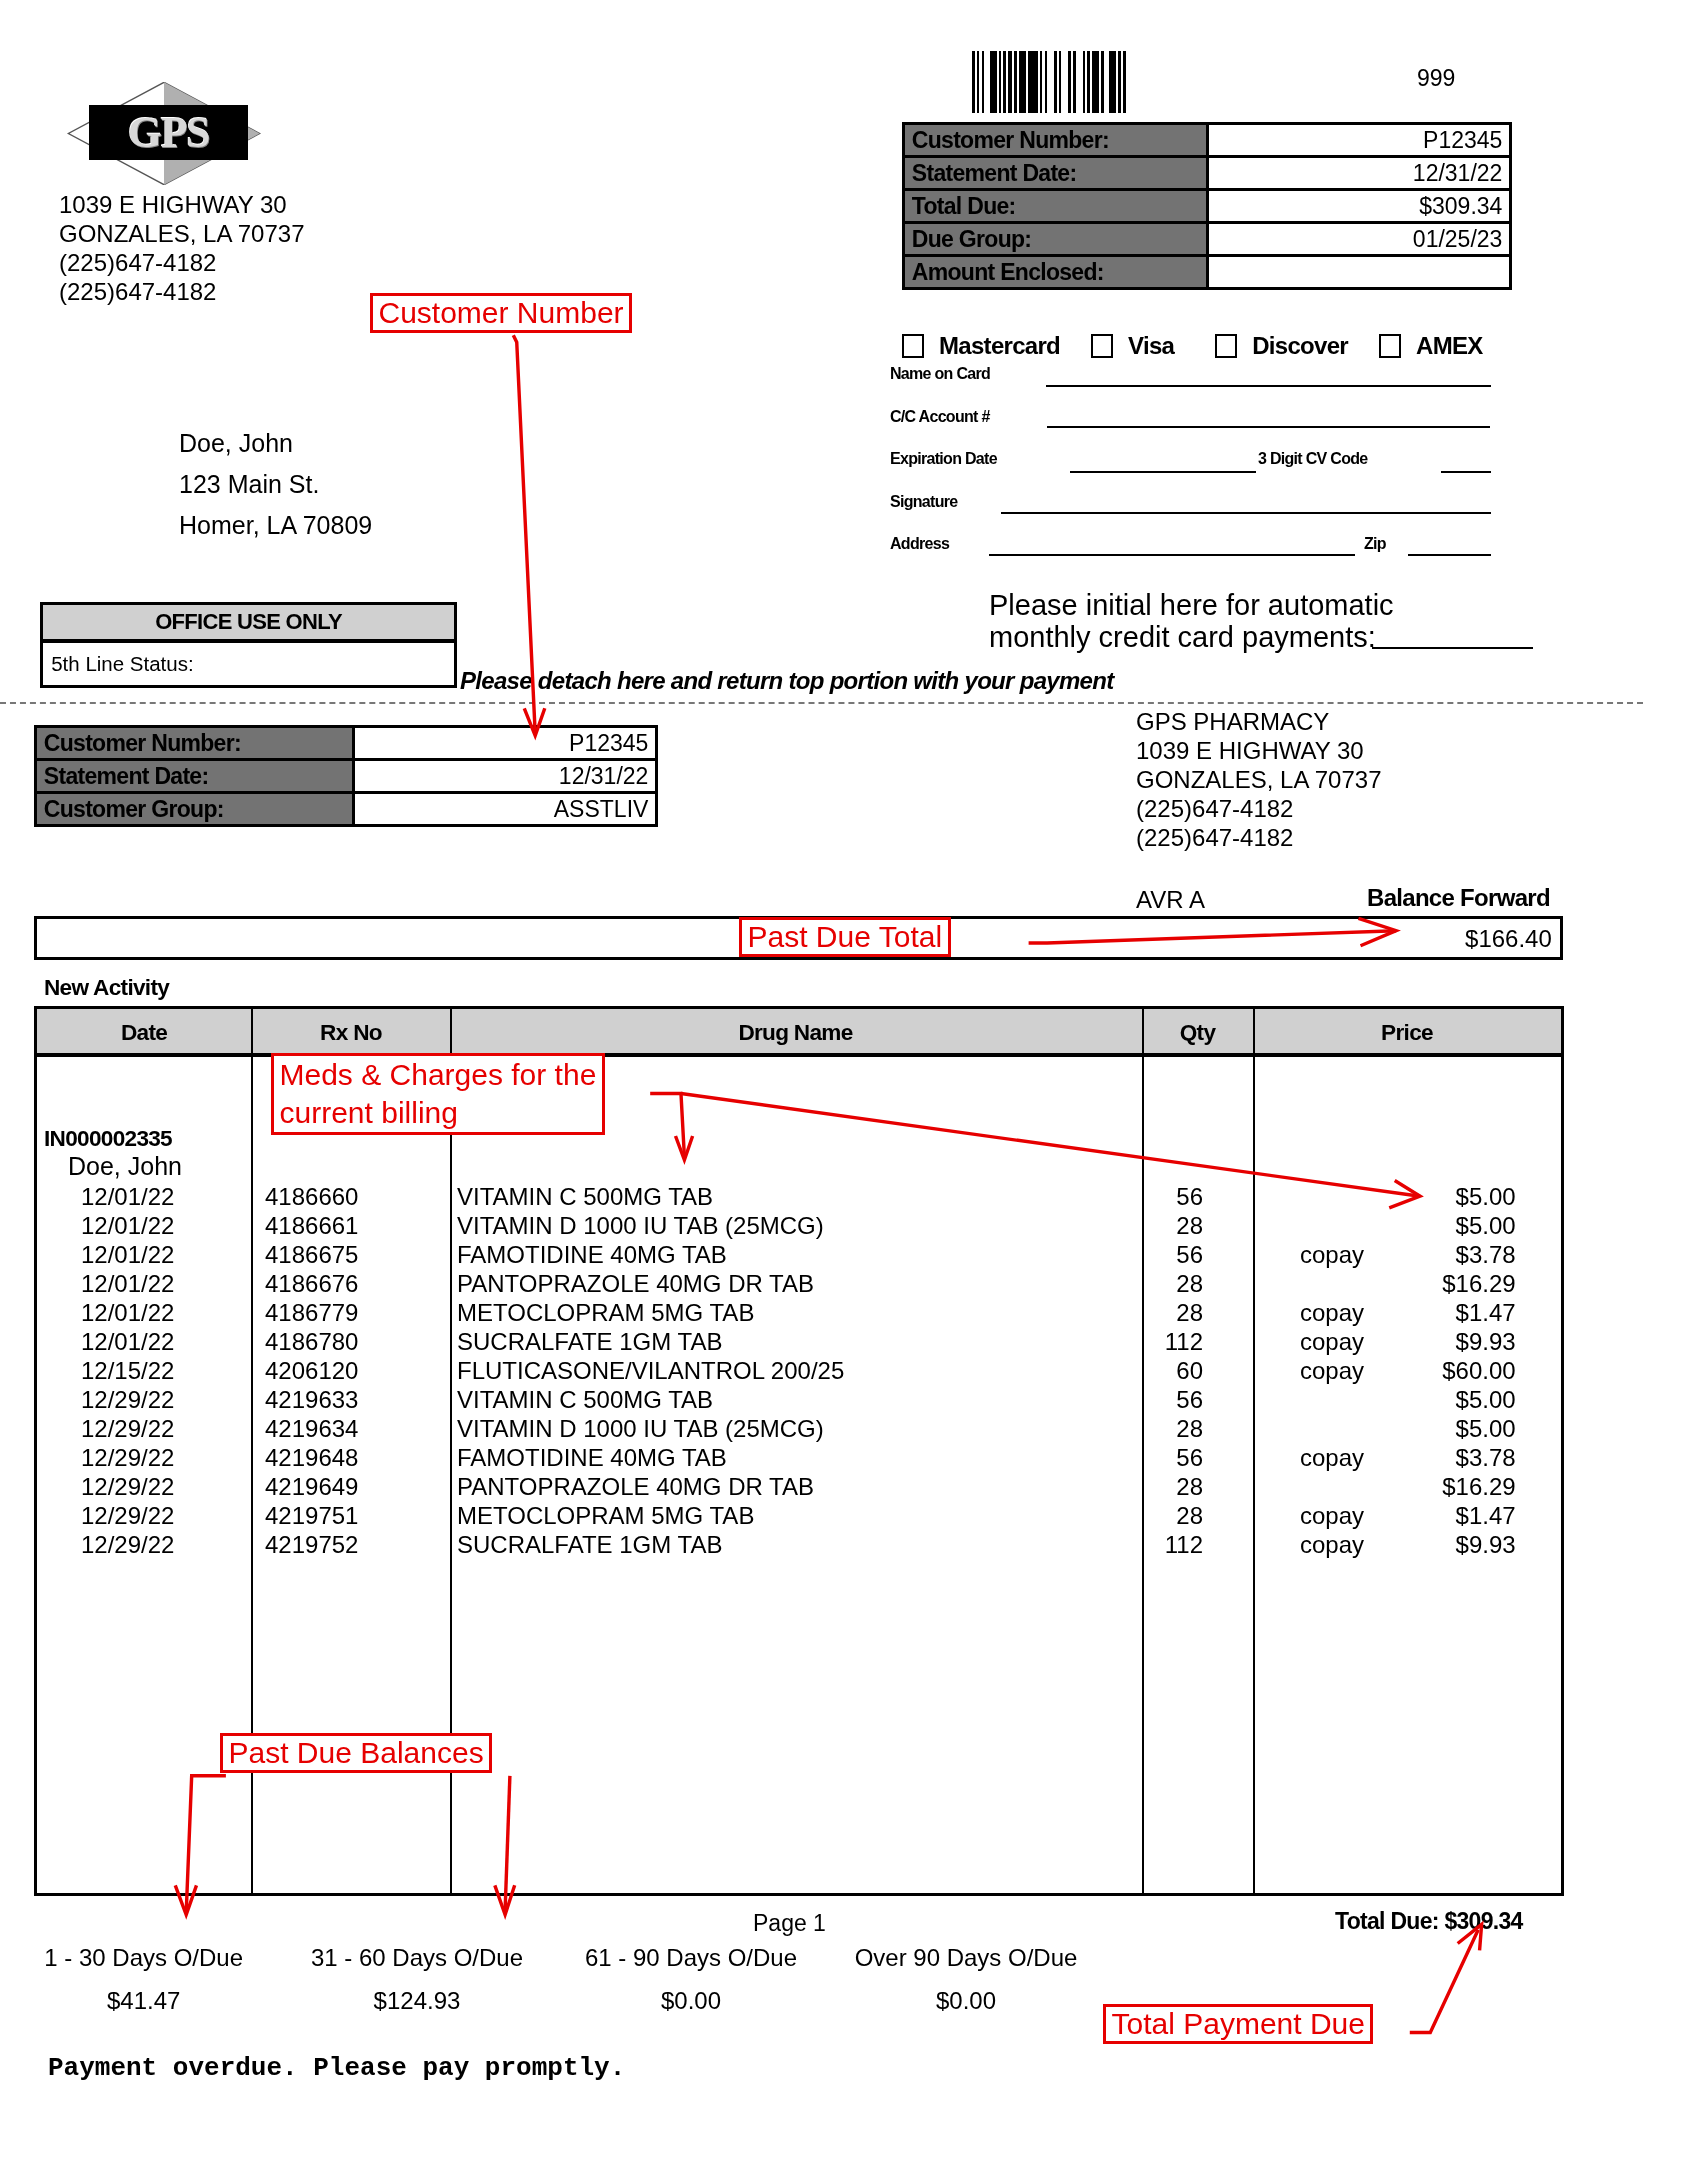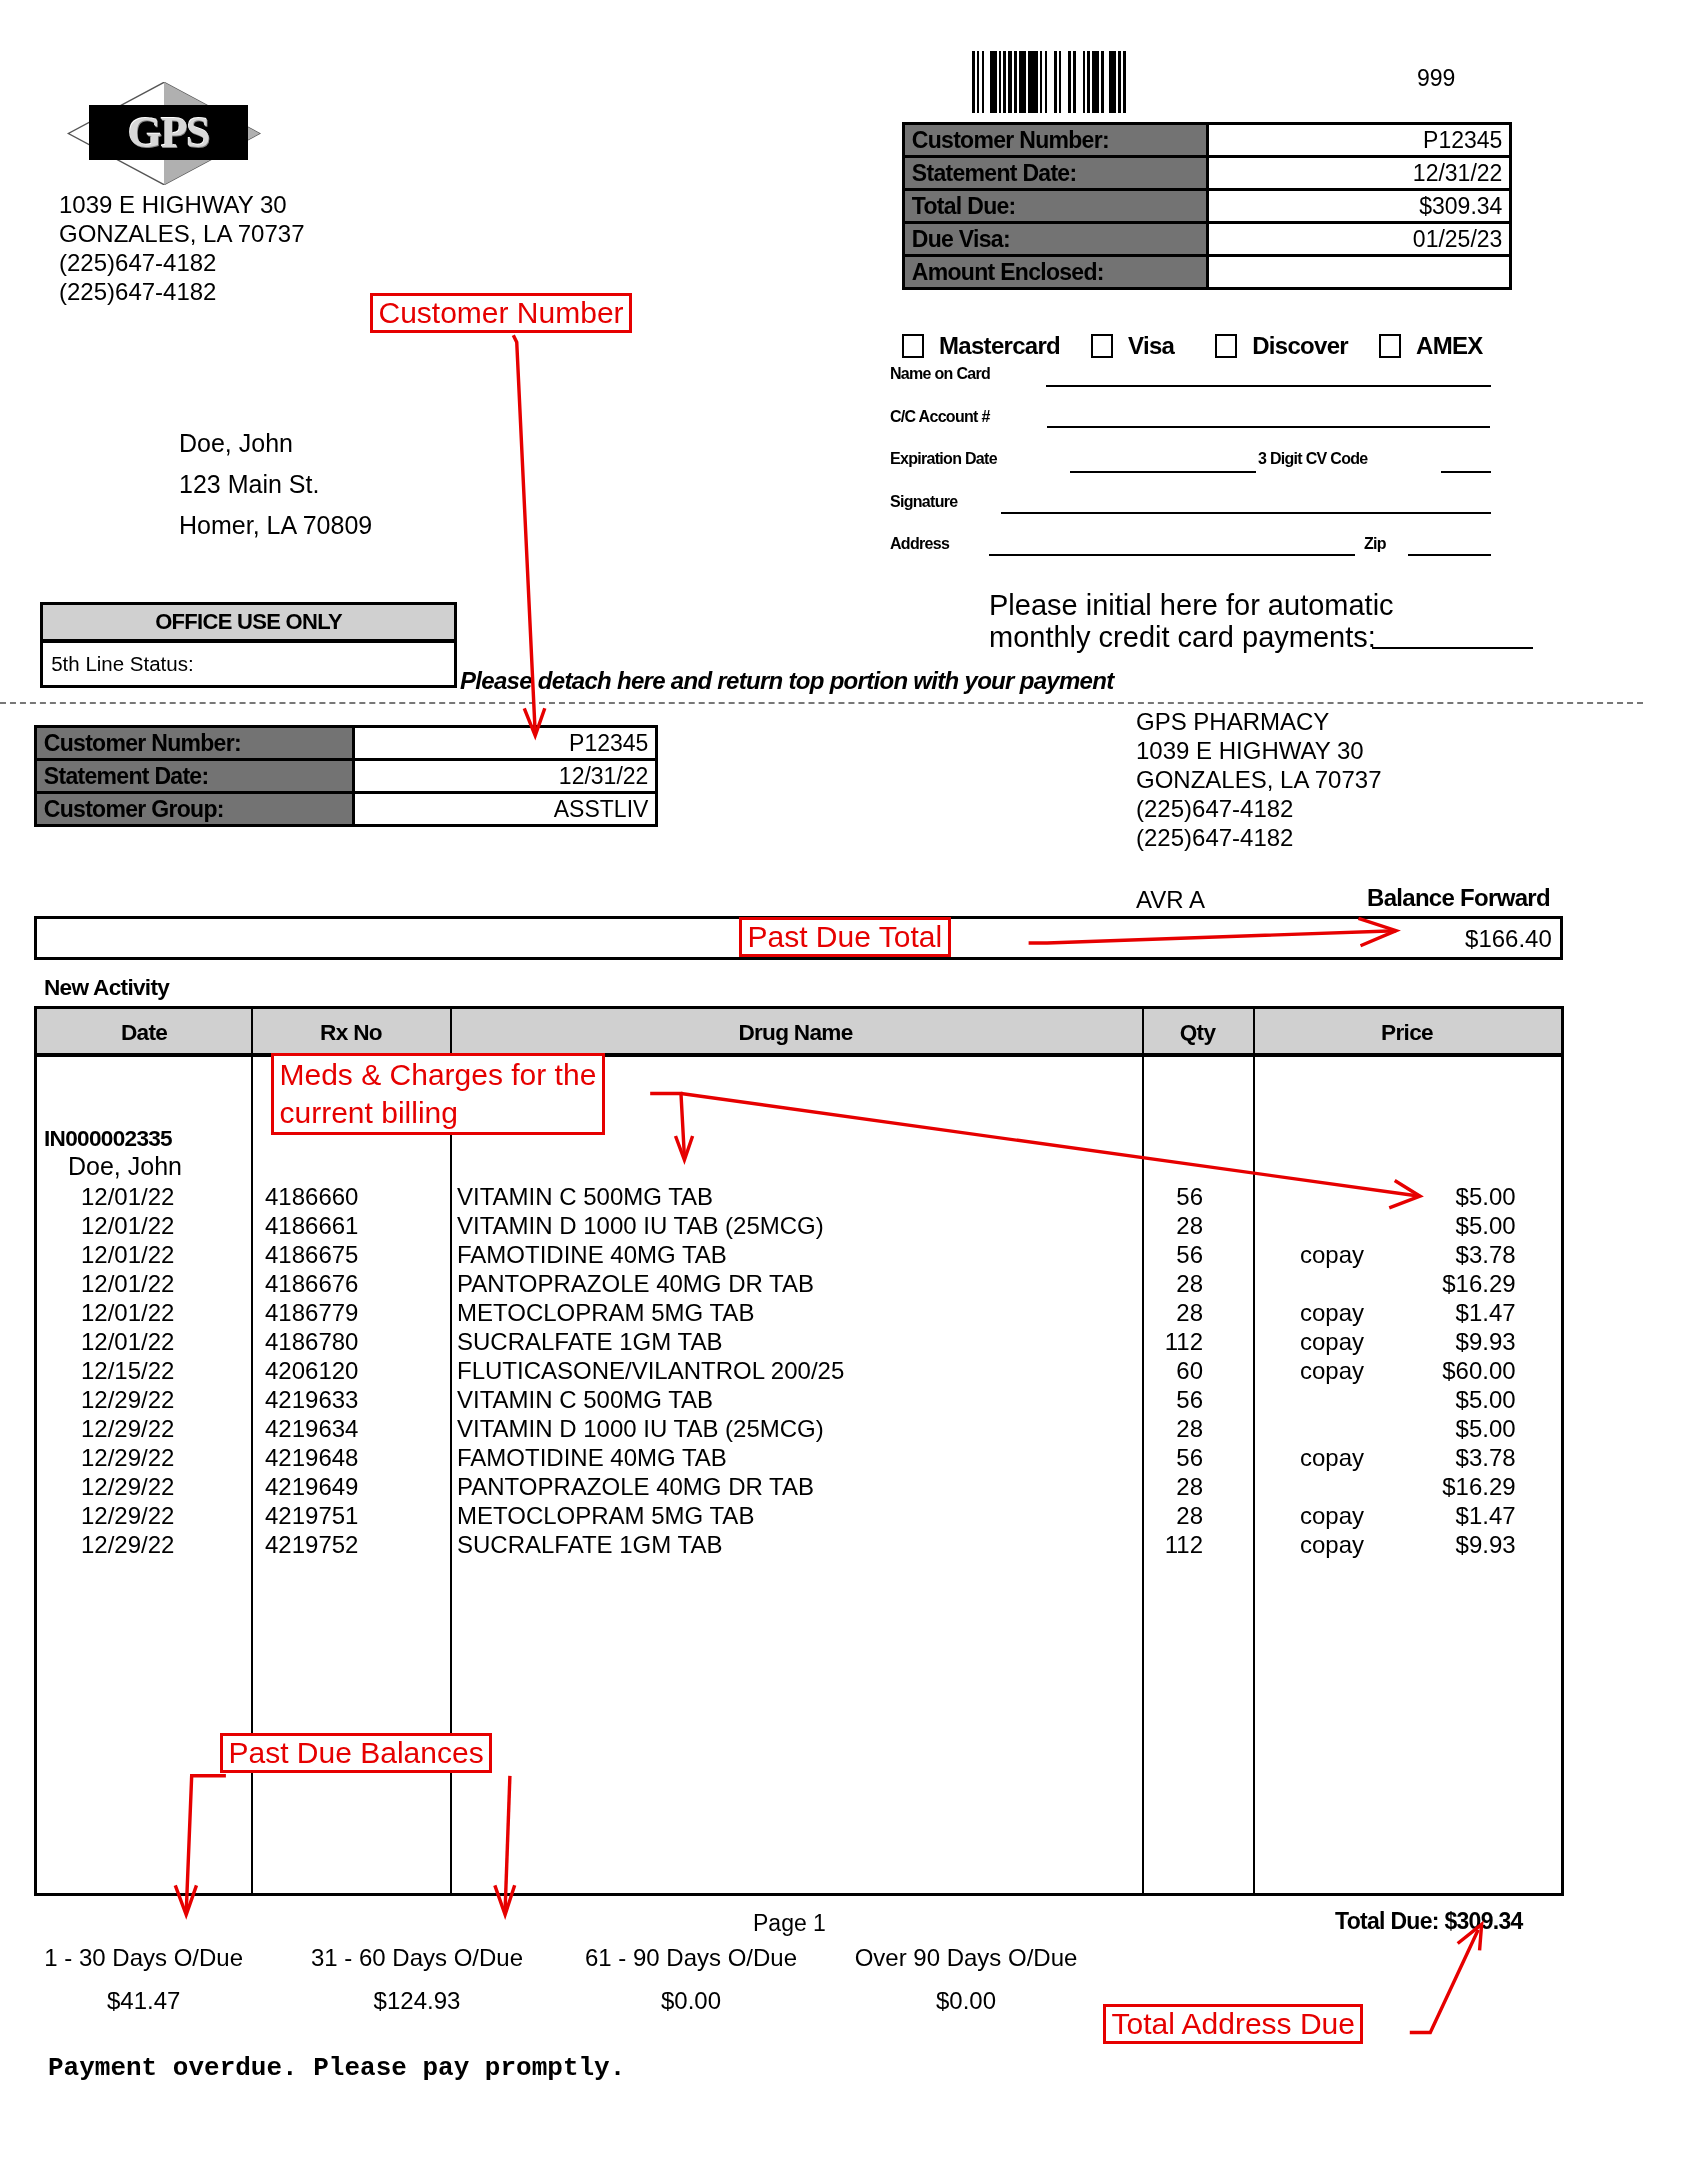--- a/index.html
+++ b/index.html
@@ -173,21 +173,21 @@
       </tr>
   <tr>
         <td class="lbl">Statement Date:</td>
         <td class="val">12/31/22</td>
       </tr>
   <tr>
         <td class="lbl">Total Due:</td>
         <td class="val">$309.34</td>
       </tr>
   <tr>
-        <td class="lbl">Due Visa:</td>
+        <td class="lbl">Due Group:</td>
         <td class="val">01/25/23</td>
       </tr>
   <tr>
         <td class="lbl">Amount Enclosed:</td>
         <td class="val"></td>
       </tr>
 </tbody>
   </table>
 
 <div class="abs cards">
@@ -435,14 +435,14 @@
   </g>
 </svg>
 
 <div class="note" style="left:370px;top:293px">Customer Number</div>
 <div class="note" style="left:739px;top:917px">Past Due Total</div>
 <div class="note" style="left:271px;top:1053px;line-height:38px">
   <div>Meds &amp; Charges for the</div>
   <div>current billing</div>
 </div>
 <div class="note" style="left:220px;top:1733px">Past Due Balances</div>
-<div class="note" style="left:1103px;top:2004px">Total Address Due</div>
+<div class="note" style="left:1103px;top:2004px">Total Payment Due</div>
 
 
 </body></html>

